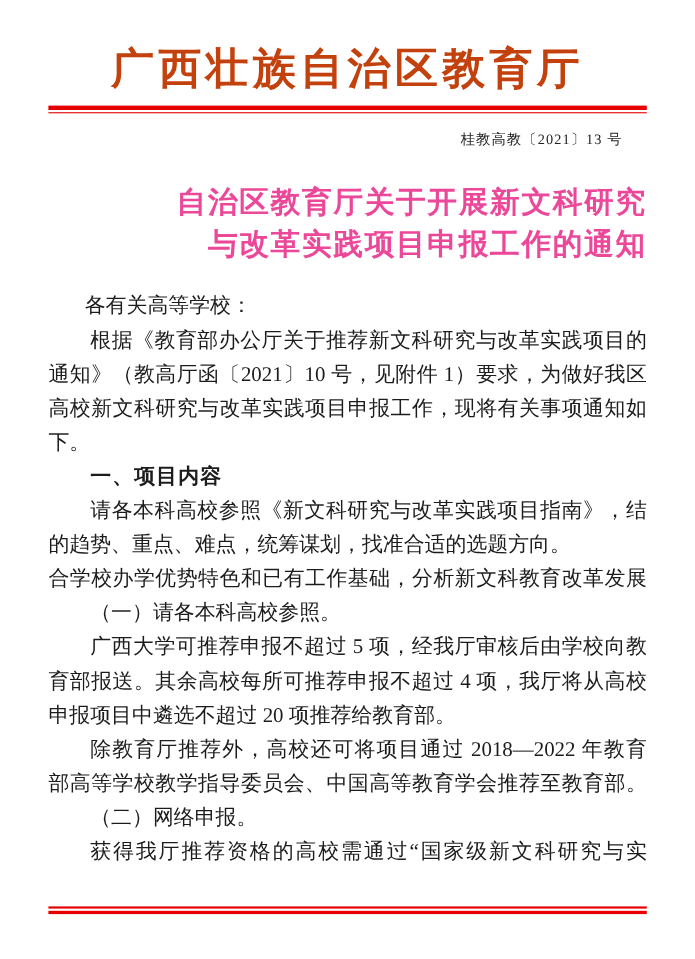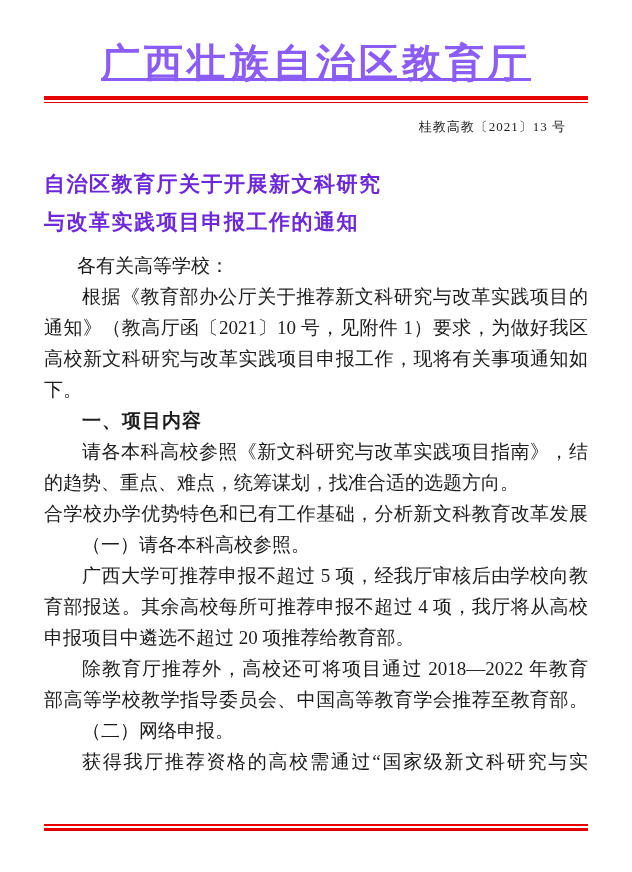--- a/index.html
+++ b/index.html
@@ -36,31 +36,31 @@
     text-align: right;
     padding-right: 22px;
     font-size: 13px;
     line-height: 24px;
     letter-spacing: 1px;
     color: #222;
   }
   
   .title {
     margin: 26px 0 0 0;
-    text-align: left;
+    text-align: right;
     font-family: "Liberation Serif", serif;
     font-weight: bold;
-    font-size: 21px;
+    font-size: 27px;
     line-height: 38px;
     letter-spacing: 1.5px;
-    color: #6d28d9;
+    color: #ec4899;
   }
   
   .body-text {
-    margin-top: 9px;
+    margin-top: 22px;
     font-size: 19px;
     line-height: 31px;
     color: #1c1c1c;
   }
   .line { text-align: left; }
   .line.fill { text-align: justify; text-align-last: justify; }
   .line.indent { text-indent: 2em; }
   .line.salutation { padding-left: 33px; }
   .line.heading {
     font-family: "Liberation Sans", sans-serif;
@@ -74,21 +74,21 @@
     left: 44px;
     right: 44px;
     top: 824px;
   }
 </style>
 </head>
 <body>
 
 <div class="page">
 
-  <div class="agency" style="color: #8b5cf6; text-decoration: underline;">广西壮族自治区教育厅</div>
+  <div class="agency" style="color: #c2410c;">广西壮族自治区教育厅</div>
 
   <div class="rule rule-top">
     <div class="bar-thick accent-bg" style="background: rgb(230, 0, 0);"></div>
     <div class="bar-gap"></div>
     <div class="bar-thin accent-bg" style="background: rgb(230, 0, 0);"></div>
   </div>
 
   <div class="doc-number">桂教高教〔2021〕13 号</div>
 
   <h1 class="title">

